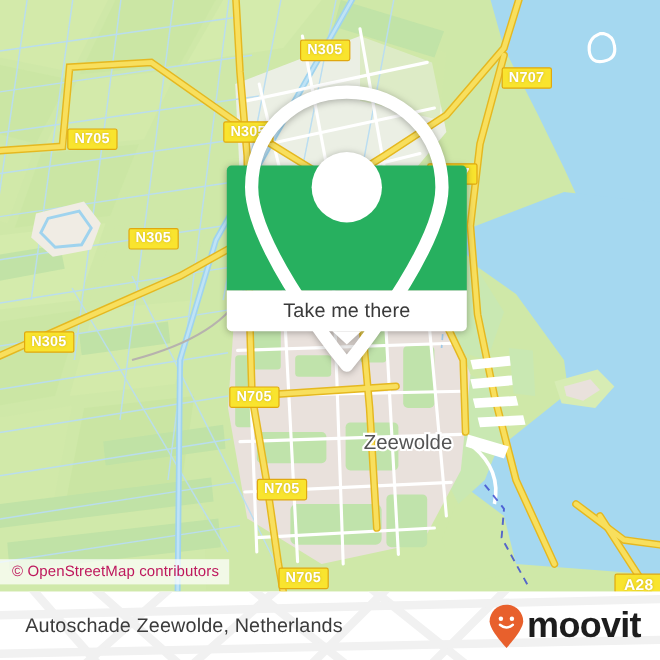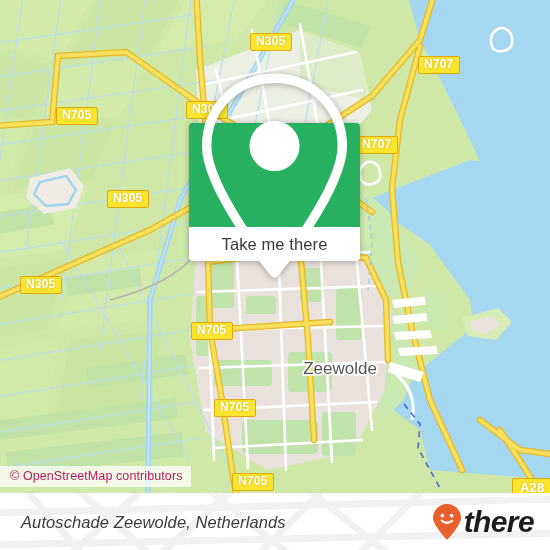--- a/index.html
+++ b/index.html
@@ -18,21 +18,21 @@
   .attrib{
     position:absolute;left:0;top:466px;
     background:rgba(255,255,255,.72);
     padding:3px 8px 4px 10px;
     font-size:12.5px;color:#be185d;letter-spacing:.1px;
     white-space:nowrap;
   }
 
   
   .popup{
-    position:absolute;left:189px;top:123px;width:171px;
+    position:absolute;left:189px;top:138px;width:200px;
     filter:drop-shadow(0 1px 3px rgba(0,0,0,.30));
   }
   .popup-top{
     background:#27b05f;height:104px;border-radius:4px 4px 0 0;
     display:flex;align-items:center;justify-content:center;
   }
   .popup-bottom{
     background:#ffffff;height:34px;border-radius:0 0 4px 4px;
     display:flex;align-items:center;justify-content:center;
     position:relative;
@@ -41,21 +41,21 @@
   .popup-tail{
     position:absolute;left:50%;transform:translateX(-50%);
     bottom:-11px;width:0;height:0;
     border-left:12px solid transparent;border-right:12px solid transparent;
     border-top:11px solid #ffffff;
   }
 
   
   .footer{
     position:absolute;left:0;top:493px;width:550px;height:57px;
-    background:#ffffff;overflow:hidden;font-style:italic;
+    background:#ffffff;overflow:hidden;
   }
   .footer-wm{position:absolute;left:0;top:0;width:550px;height:57px;}
   .footer-title{
     position:absolute;left:21px;top:50%;transform:translateY(-50%);
     font-size:16.5px;color:#3b3b3b;letter-spacing:.1px;white-space:nowrap;
   }
   .brand{
     position:absolute;right:16px;top:50%;transform:translateY(-50%);
     display:flex;align-items:center;gap:2px;
   }
@@ -292,16 +292,16 @@
       </g>
     </svg>
     <div class="footer-title">Autoschade Zeewolde, Netherlands</div>
     <div class="brand">
       <svg width="30" height="38" viewBox="0 0 30 38">
         <path d="M15 1 C7.3 1 1 7.2 1 14.8 C1 22.4 15 37 15 37 C15 37 29 22.4 29 14.8 C29 7.2 22.7 1 15 1 Z" fill="#e8602c"></path>
         <circle cx="10.4" cy="12.6" r="1.85" fill="#ffffff"></circle>
         <circle cx="19.6" cy="12.6" r="1.85" fill="#ffffff"></circle>
         <path d="M9.6 17.6 q5.4 4.6 10.8 0" stroke="#ffffff" stroke-width="2" fill="none" stroke-linecap="round"></path>
       </svg>
-      <span class="brand-word">there</span>
+      <span class="brand-word">moovit</span>
     </div>
   </div>
 </div>
 
 </body></html>

